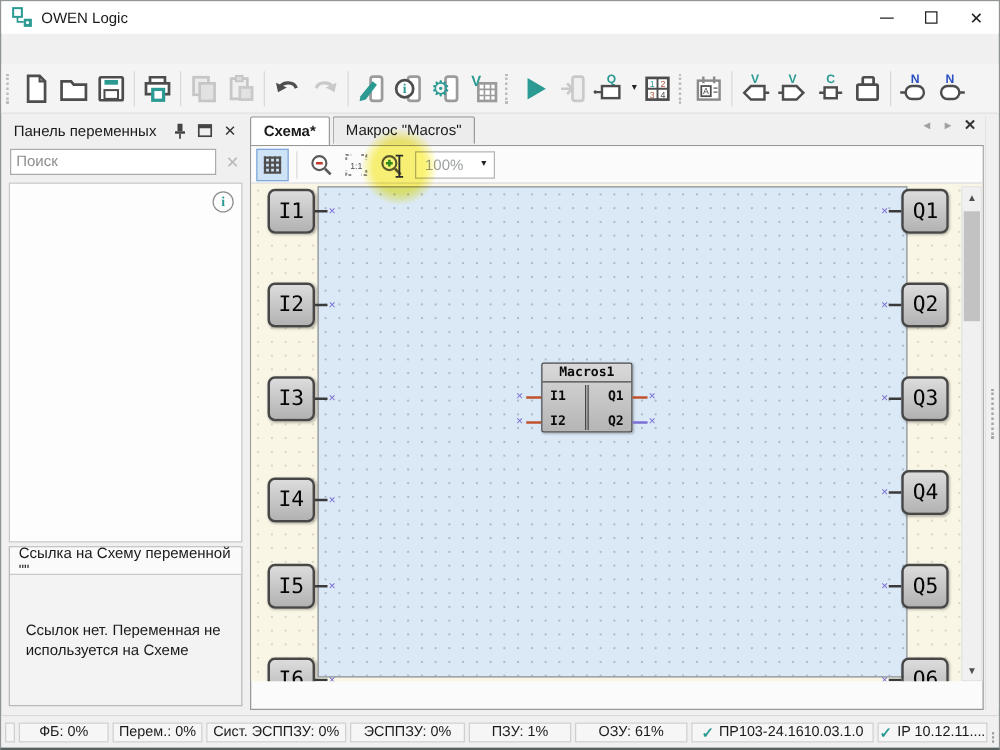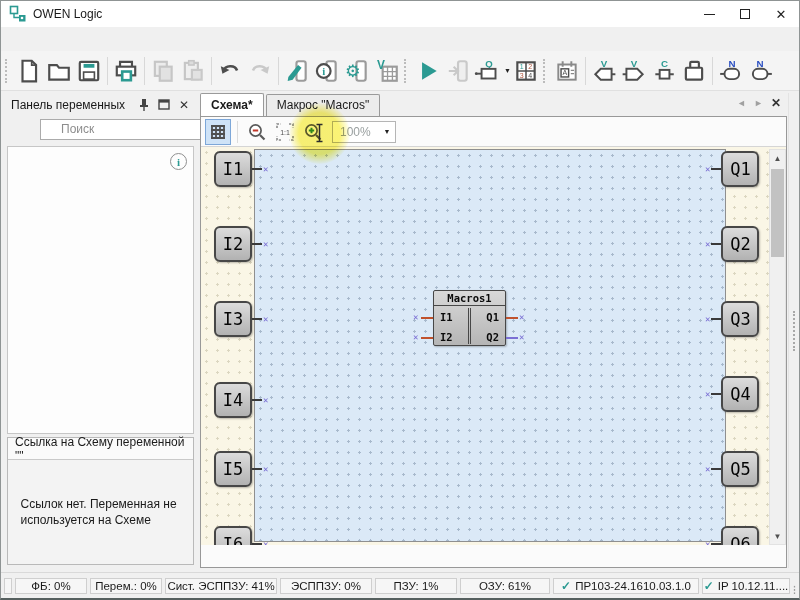--- a/index.html
+++ b/index.html
@@ -28,33 +28,33 @@
   .tbtn.wide { width:38px; }
   .tb-grip { width:5px; height:24px; border-left:2px dotted #bcbcbc; margin:0 4px 0 2px; flex:0 0 auto; }
   .tb-sep { width:1px; height:28px; background:#d8d8d8; margin:0 3px; flex:0 0 auto; }
   .caret { font-size:7px; color:#222; margin-left:1px; }
   
   .leftpanel { position:absolute; left:2px; top:92px; width:195px; bottom:30px; background:#f0f0f0; }
   .lp-header { height:23px; display:flex; align-items:center; padding:0 4px 0 8px; }
   .lp-title { flex:1; }
   .lp-hbtn { width:20px; height:18px; display:flex; align-items:center; justify-content:center; color:#333; }
   .search-row { display:flex; align-items:center; padding:2px 3px 2px 5px; gap:4px; }
-  .search-input { flex:1; height:21px; border:1px solid #ababab; padding:0 20px; font:12px "Liberation Sans",sans-serif; background:#fff;margin-left:32px; }
+  .search-input { flex:1; height:21px; border:1px solid #ababab; padding:0 4px; font:12px "Liberation Sans",sans-serif; background:#fff; }
   .search-input::placeholder { color:#8d8d8d; }
   .search-clear { width:24px; height:22px; display:flex; align-items:center; justify-content:center; color:#b9b9b9; font-size:13px; }
   .lp-body { position:absolute; top:53px; left:4px; right:4px; bottom:134px; background:#fdfdfd; border:1px solid #c6c6c6; }
   .info-badge { position:absolute; top:6px; right:6px; width:17px; height:17px; border:1.5px solid #8f8f8f; border-radius:50%;
     display:flex; align-items:center; justify-content:center; color:#2b9a92; font-weight:bold; font-size:11px; font-family:"Liberation Serif",serif; }
   .lp-ref { position:absolute; left:4px; right:4px; bottom:3px; height:128px; border:1px solid #b9b9b9; background:#f3f3f3; }
   .lp-ref-header { height:22px; border-bottom:1px solid #c9c9c9; background:#fafafa; display:flex; align-items:center; padding-left:7px; }
   .lp-ref-body { position:absolute; top:22px; left:0; right:0; bottom:0; display:flex; align-items:center; justify-content:center; }
   .lp-ref-msg { width:160px; text-align:left; line-height:1.35; }
   
   .editor { position:absolute; left:199px; top:92px; right:12px; bottom:30px; }
-  .tabbar { position:absolute; top:0; left:0; right:0; height:23px; display:flex; align-items:center; }
+  .tabbar { position:absolute; top:0; left:0; right:0; height:23px; display:flex; align-items:flex-start; }
   .tab { padding:3px 10px 4px 10px; border:1px solid #9a9a9a; border-bottom:none; background:#ececec;
     margin-right:2px; border-radius:2px 2px 0 0; }
   .tab.active { background:#fff; font-weight:bold; padding-top:4px; }
   .tab-ctrls { margin-left:auto; display:flex; align-items:center; gap:8px; padding:0 6px 4px 0; }
   .tab-arrow { color:#a0a0a0; font-size:9px; }
   .tab-close { color:#333; font-size:12px; font-weight:bold; }
   .editor-content { position:absolute; top:23px; left:0; right:0; bottom:0; border:1px solid #989898; background:#fbfbfb; }
   .canvas-toolbar { position:absolute; top:0; left:0; right:0; height:30px; background:#fbfbfb;
     border-bottom:1px solid #d5d5d5; display:flex; align-items:center; padding-left:4px; gap:2px; }
   .ct-btn { width:26px; height:26px; display:flex; align-items:center; justify-content:center; border:1px solid transparent; }
@@ -495,21 +495,21 @@
   </div>
 
   <div class="right-strip">
     <div class="right-grip"></div>
   </div>
 
   <div class="statusbar">
     <div class="scell" style="width:8px"></div>
     <div class="scell" style="width:72px">ФБ: 0%</div>
     <div class="scell" style="width:72px">Перем.: 0%</div>
-    <div class="scell" style="width:112px">Сист. ЭСППЗУ: 41%</div>
+    <div class="scell" style="width:112px">Сист. ЭСППЗУ: 0%</div>
     <div class="scell" style="width:92px">ЭСППЗУ: 0%</div>
     <div class="scell" style="width:82px">ПЗУ: 1%</div>
     <div class="scell" style="width:90px">ОЗУ: 61%</div>
     <div class="scell" style="width:146px">
       <span class="scheck">✓</span>
       <span>ПР103-24.1610.03.1.0</span>
     </div>
     <div class="scell" style="width:88px">
       <span class="scheck">✓</span>
       <span>IP 10.12.11....</span>

